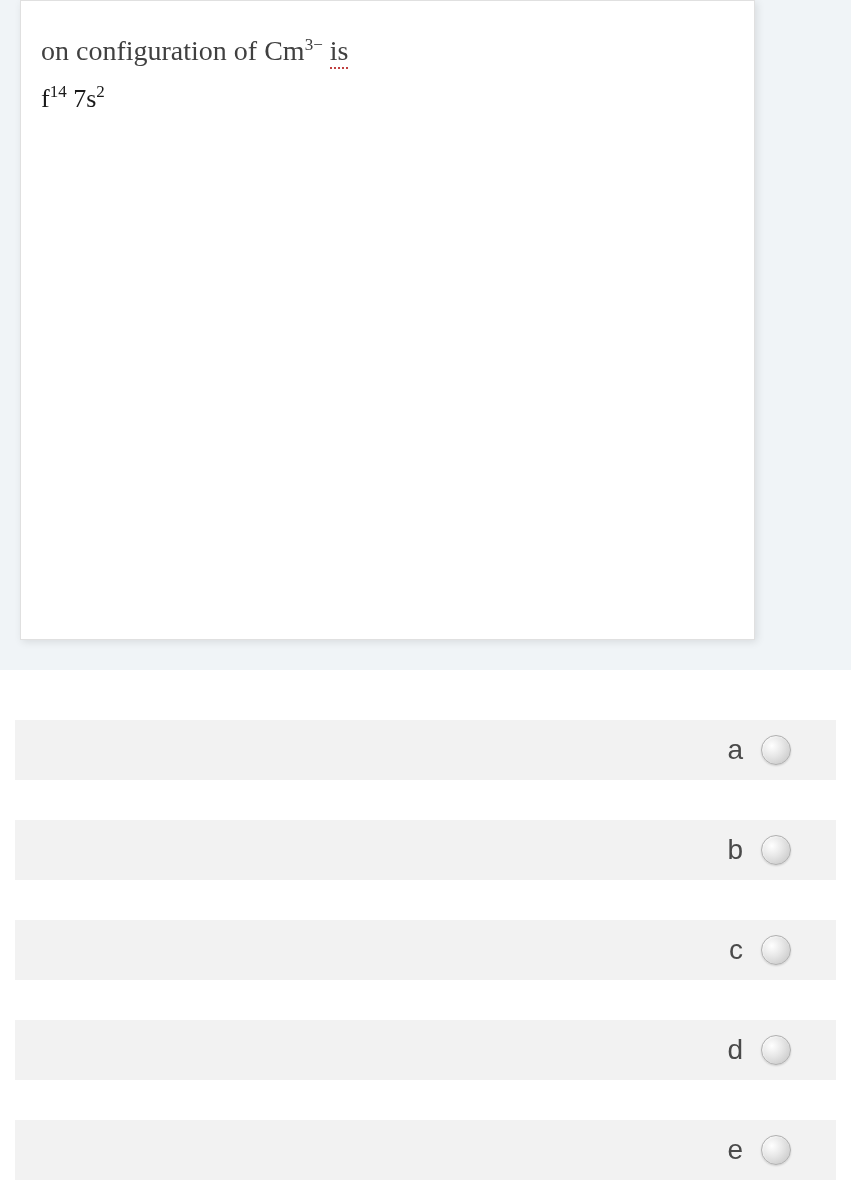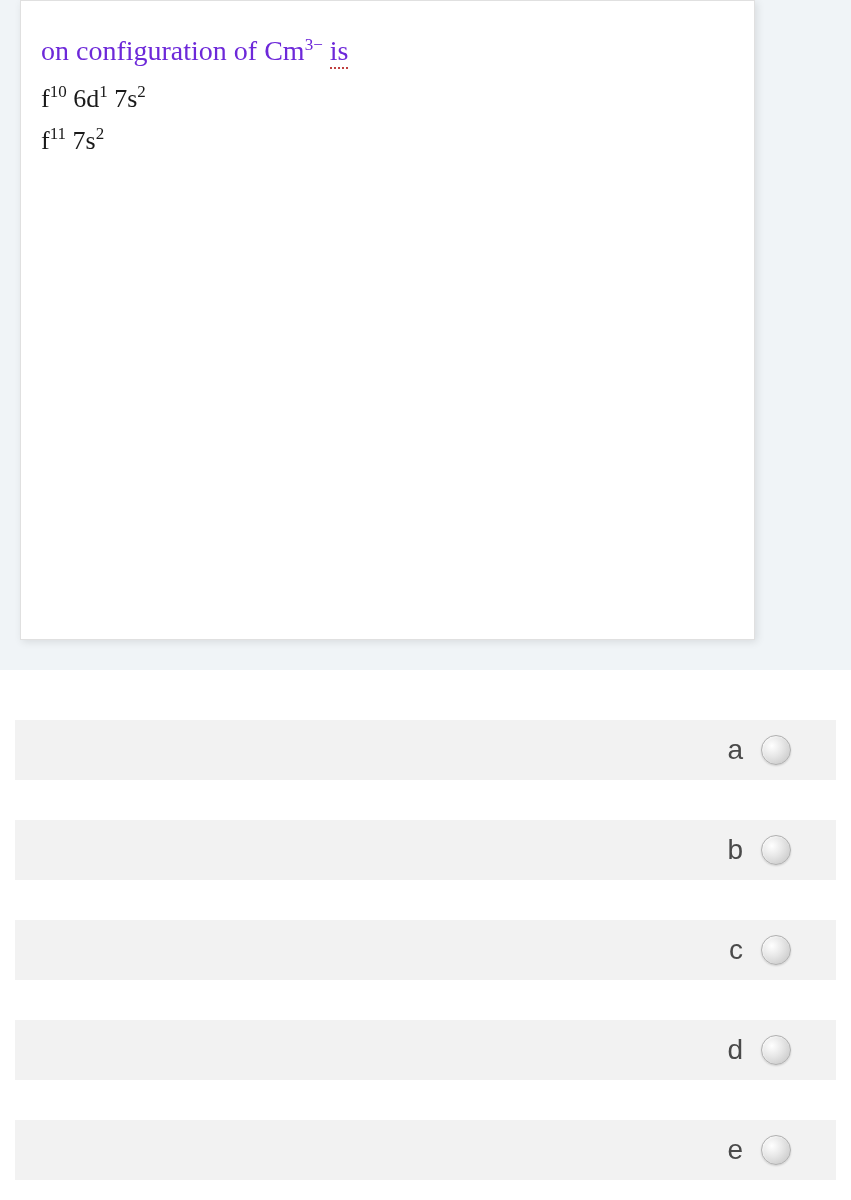--- a/index.html
+++ b/index.html
@@ -24,21 +24,21 @@
       min-height: 640px;
       position: relative;
     }
     .outer-area {
       background: #f0f4f7;
       padding: 0 95px 30px 20px;
       width: 851px;
     }
     .question-text {
       font-size: 28px;
-      color: #6d28d9;
+      color: #404040;
       line-height: 1.4;
       margin-bottom: 8px;
     }
     .underline-is {
       border-bottom: 2px dotted #c04040;
       padding-bottom: 1px;
     }
     .config-option {
       font-size: 26px;
       color: #1a1a1a;
@@ -84,22 +84,21 @@
 <body>
 
 <div class="page-wrap">
   <div class="outer-area">
     <div class="question-container">
       <div class="question-text">
         <span>on configuration of Cm</span><sup>3−</sup>
         <span class="underline-is"> is</span>
       </div>
       <div id="configs">
-          <div class="config-option"><span>f</span><sup>10</sup><span> 6d</span><sup>1</sup><span> 7s</span><sup>2</sup></div>
-          <div class="config-option"><span>f</span><sup>11</sup><span> 7s</span><sup>2</sup></div>
+          <div class="config-option"><span>f</span><sup>14</sup><span> 7s</span><sup>2</sup></div>
         </div>
     </div>
   </div>
 
   <div class="answers-area" id="answers">
       <div class="answer-row">
         <span class="answer-label">a</span>
         <div class="radio-circle"></div>
       </div>
       <div class="answer-row">

